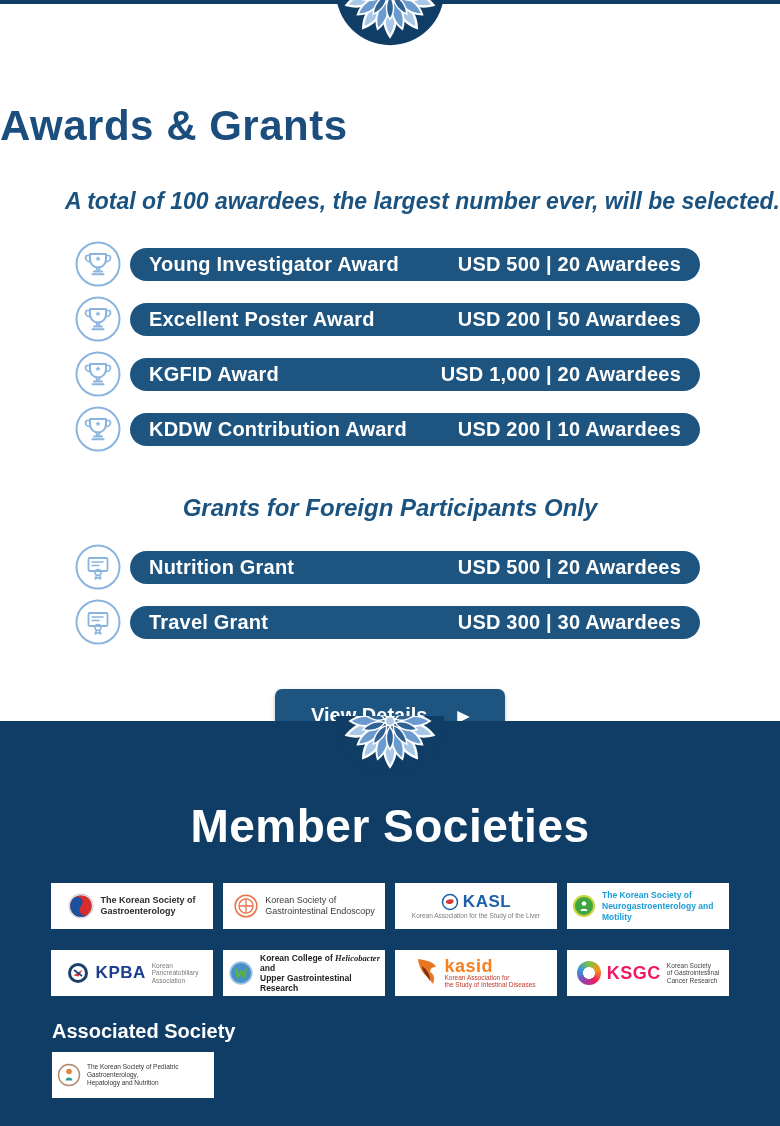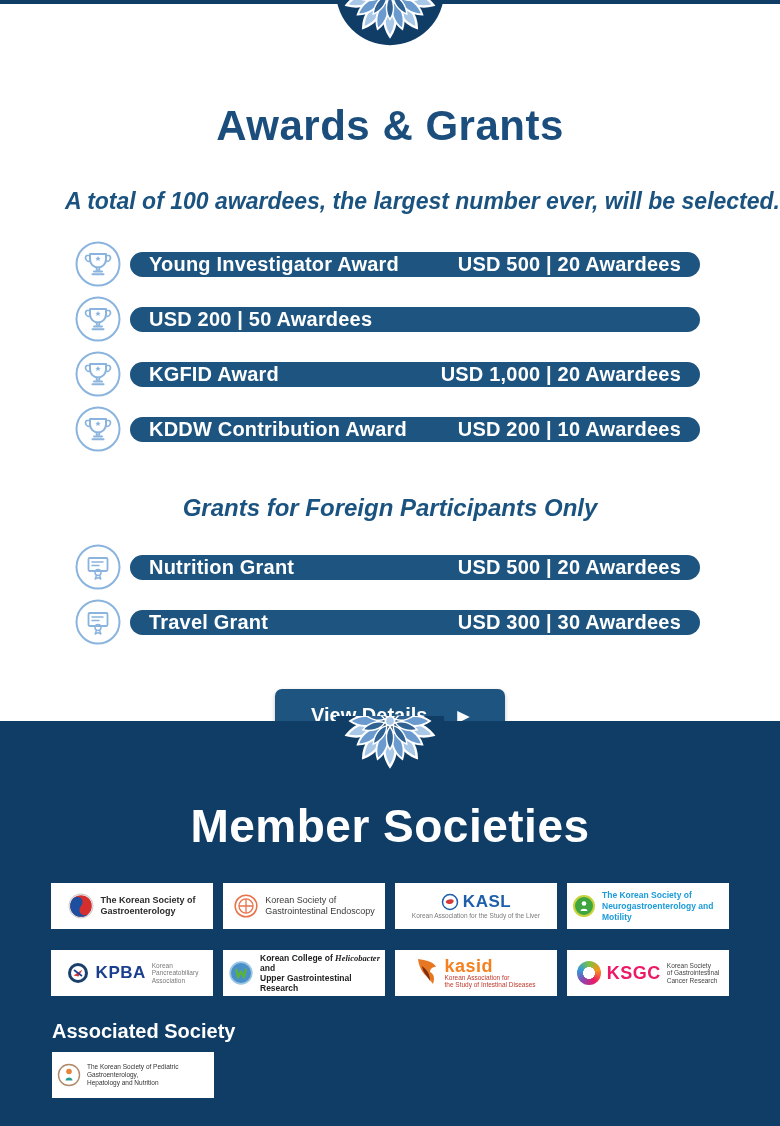--- a/index.html
+++ b/index.html
@@ -10,33 +10,33 @@
   }
 
   
   .awards-section { height:721px; position:relative; }
   .top-divider { height:56px; position:relative; }
   .top-bar { height:4px; background:var(--navy); }
   .flower-top { position:absolute; left:50%; top:-66px; transform:translateX(-50%); }
 
   
   .awards-title {
-    margin-top:46px; text-align:center;
+    margin-top:46px; text-align:left;
     font-size:42px; font-weight:bold; color:var(--title_blue); letter-spacing:.5px;
   }
   .awards-subtitle {
     margin-top:38px; text-align:right;
     font-size:23px; font-weight:bold; font-style:italic; color:var(--subtitle_blue);
   }
   .rows { margin:26px 0 0 75px; width:625px; }
   .rows.grants { margin-top:22px; }
   .award-row { display:flex; align-items:center; margin-bottom:9px; }
   .row-icon { width:46px; height:46px; flex:0 0 46px; margin-right:9px; display:block; }
   .pill {
-    flex:1; height:25px; background:var(--pill_blue); border-radius:17px;
+    flex:1; height:33px; background:var(--pill_blue); border-radius:17px;
     display:flex; align-items:center; justify-content:space-between; padding:0 19px;
   }
   .pill span { color:#fff; font-size:20px; font-weight:bold; letter-spacing:.2px; white-space:nowrap; }
   .grants-heading {
     margin-top:42px; text-align:center;
     font-size:24px; font-weight:bold; font-style:italic; color:var(--subtitle_blue);
   }
   .btn-wrap { text-align:center; margin-top:44px; }
   .view-details {
     display:inline-flex; width:230px; height:53px; background:var(--pill_blue);
@@ -185,20 +185,21 @@
       <div class="pill">
         <span>Young Investigator Award</span>
         <span>USD 500 | 20 Awardees</span>
       </div>
     </div>
     <div class="award-row">
       <svg class="row-icon" viewBox="0 0 46 46">
           <use href="#trophy"></use>
         </svg>
       <div class="pill">
+        <span>Excellent Poster Award</span>
         <span>USD 200 | 50 Awardees</span>
       </div>
     </div>
     <div class="award-row">
       <svg class="row-icon" viewBox="0 0 46 46">
           <use href="#trophy"></use>
         </svg>
       <div class="pill">
         <span>KGFID Award</span>
         <span>USD 1,000 | 20 Awardees</span>

